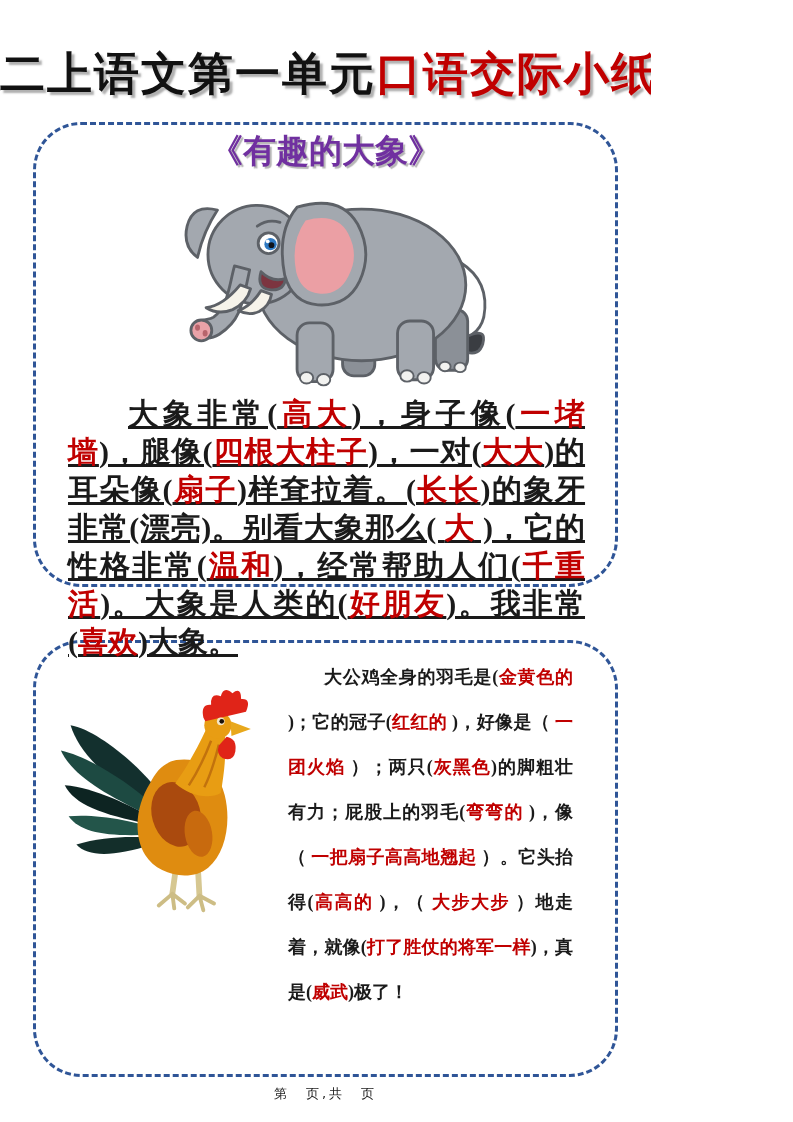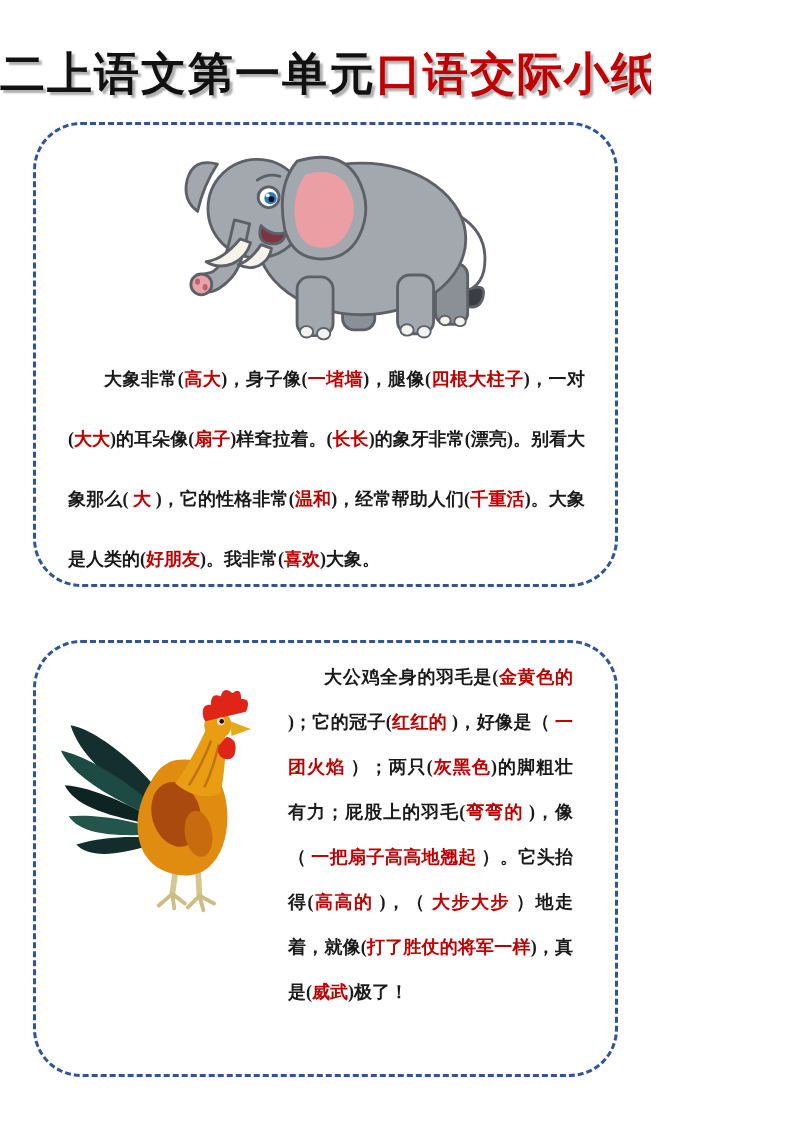--- a/index.html
+++ b/index.html
@@ -30,21 +30,21 @@
   }
   .card-rooster .card-title{margin-top:22px;}
   .illus-elephant{width:355px;height:218px;margin:4px auto 0;display:block;}
   .illus-elephant svg{display:block;width:100%;height:100%;}
   .para{
     font-family:"Liberation Serif",serif;
     color:#1a1a1a;font-weight:600;
     text-align:justify;text-justify:inter-ideograph;
   }
   .para-elephant{
-    margin:2px 30px 0 32px;font-size:18px;line-height:60px;text-indent:2em;
+    margin:2px 30px 0 32px;font-size:30px;line-height:38px;text-indent:2em;text-decoration:underline;
   }
   .seg-red{color:#C00000;}
   .seg-black{color:#1a1a1a;}
   .rooster-row{display:flex;align-items:flex-start;}
   .illus-rooster{width:230px;height:252px;flex:none;margin:26px 0 0 16px;}
   .illus-rooster svg{display:block;width:100%;height:100%;}
   .para-rooster{
     flex:1;margin:12px 42px 0 6px;font-size:18px;line-height:45px;text-indent:2em;
   }
   .footer{
@@ -53,20 +53,21 @@
   }
 </style>
 </head>
 <body>
 
 <div class="page">
 
   <h1 class="main-title"><span class="t-black">二上语文第一单元</span><span class="t-red">口语交际小纸条</span></h1>
 
   <section class="card card-elephant">
+    <h2 class="card-title">《有趣的大象》</h2>
 
     <div class="illus-elephant">
       <svg viewBox="0 0 360 230" xmlns="http://www.w3.org/2000/svg">
         <g stroke="#5d6167" stroke-width="3" stroke-linejoin="round" stroke-linecap="round">
 
           <path d="M322 92 Q354 112 347 150 Q344 162 335 168" fill="none"></path>
           <path d="M335 168 q15 -5 11 10 q-4 13 -17 9 q-9 -3 -4 -15 z" fill="#3a3d42"></path>
 
           <rect x="198" y="148" width="34" height="64" rx="12" fill="#8b9097"></rect>
           <rect x="296" y="142" width="34" height="64" rx="12" fill="#8b9097"></rect>
@@ -155,14 +156,15 @@
 
           <circle cx="173" cy="54" r="4" fill="#f3e6c8"></circle>
           <circle cx="174" cy="54" r="2.4" fill="#1a1008"></circle>
         </svg>
       </div>
 
       <p class="para para-rooster"><span class="seg-black">大公鸡全身的羽毛是(</span><span class="seg-red">金黄色的</span><span class="seg-black"> )；它的冠子(</span><span class="seg-red">红红的</span><span class="seg-black"> )，好像是（ </span><span class="seg-red">一团火焰</span><span class="seg-black"> ）；两只(</span><span class="seg-red">灰黑色</span><span class="seg-black">)的脚粗壮有力；屁股上的羽毛(</span><span class="seg-red">弯弯的</span><span class="seg-black"> )，像（ </span><span class="seg-red">一把扇子高高地翘起</span><span class="seg-black"> ）。它头抬得(</span><span class="seg-red">高高的</span><span class="seg-black"> )，（ </span><span class="seg-red">大步大步</span><span class="seg-black"> ）地走着，就像(</span><span class="seg-red">打了胜仗的将军一样</span><span class="seg-black">)，真是(</span><span class="seg-red">威武</span><span class="seg-black">)极了！</span></p>
     </div>
   </section>
 
+  <div class="footer">第　页,共　页</div>
 
 </div>
 
 </body></html>

